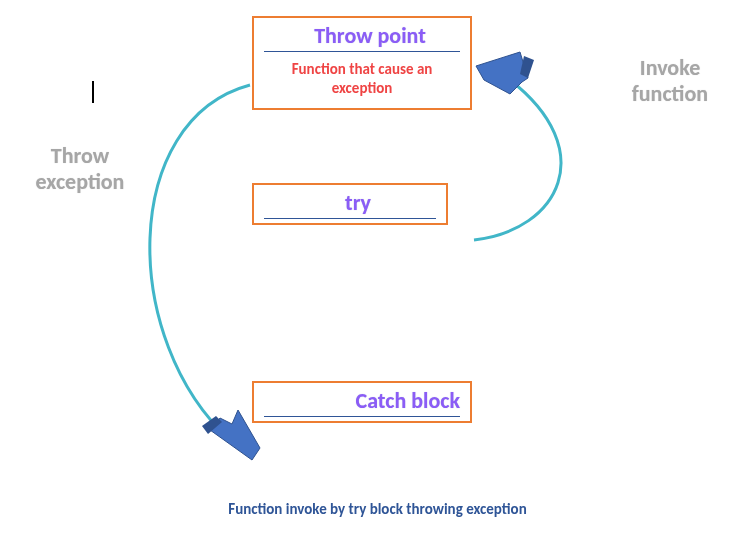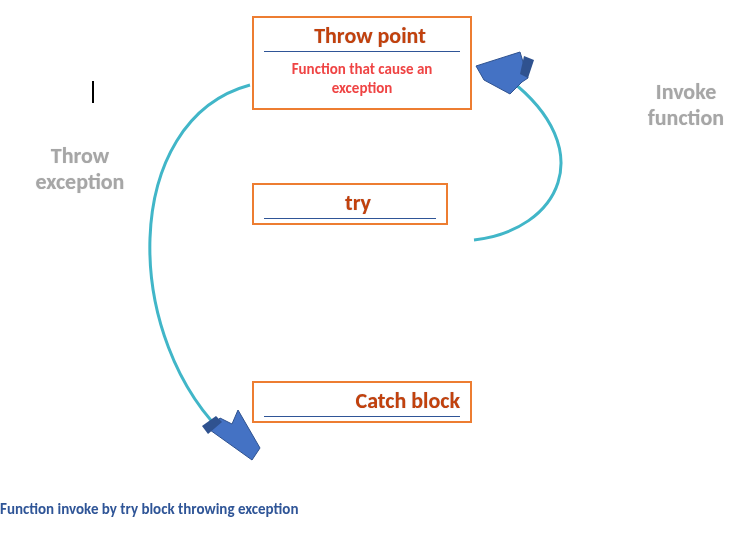--- a/index.html
+++ b/index.html
@@ -11,21 +11,21 @@
     background: #ffffff;
     overflow: hidden;
   }
   .box {
     position: absolute;
     border: 2px solid #ed7d31;
     background: #fff;
     text-align: center;
   }
   .box-title {
-    color: #c2410c;
+    color: #8b5cf6;
     font-weight: bold;
     font-size: 22px;
     padding: 4px 10px 2px 26px;
     text-shadow: 0 0 1px rgba(47,85,151,0.3);
   }
   .box-hr {
     border: none;
     border-top: 1px solid #2f5597;
     margin: 0 10px 4px 10px;
   }
@@ -43,20 +43,21 @@
     font-size: 22px;
     text-align: center;
     line-height: 1.2;
     text-shadow: 0 0 1px rgba(120,120,120,0.3);
   }
   .caption {
     position: absolute;
     color: #2f5597;
     font-weight: bold;
     font-size: 15px;
+    text-align: center;
     width: 100%;
   }
   .cursor {
     position: absolute;
     width: 2px;
     height: 22px;
     background: #000;
     left: 92px;
     top: 81px;
   }
@@ -82,21 +83,21 @@
 <div class="box" style="left:252px; top:183px; width:196px;">
   <div class="box-title">try</div>
   <hr class="box-hr">
 </div>
 
 <div class="box" style="left:252px; top:381px; width:220px;text-align:right;">
   <div class="box-title">Catch block</div>
   <hr class="box-hr">
 </div>
 
-<div class="side-label" style="right:14px; top:55px; width:110px;margin-top:24px;">Invoke function</div>
+<div class="side-label" style="right:30px; top:55px; width:110px;">Invoke function</div>
 
 <div class="side-label" style="left:20px; top:143px; width:120px;">Throw exception</div>
 
 <div class="caption" style="left:0; top:500px;">Function invoke by try  block throwing exception</div>
 
 <svg class="arrows">
 
   <path d="M 474 240 C 560 230, 600 150, 510 80" fill="none" stroke="#41b6c8" stroke-width="3"></path>
 
   <g>

